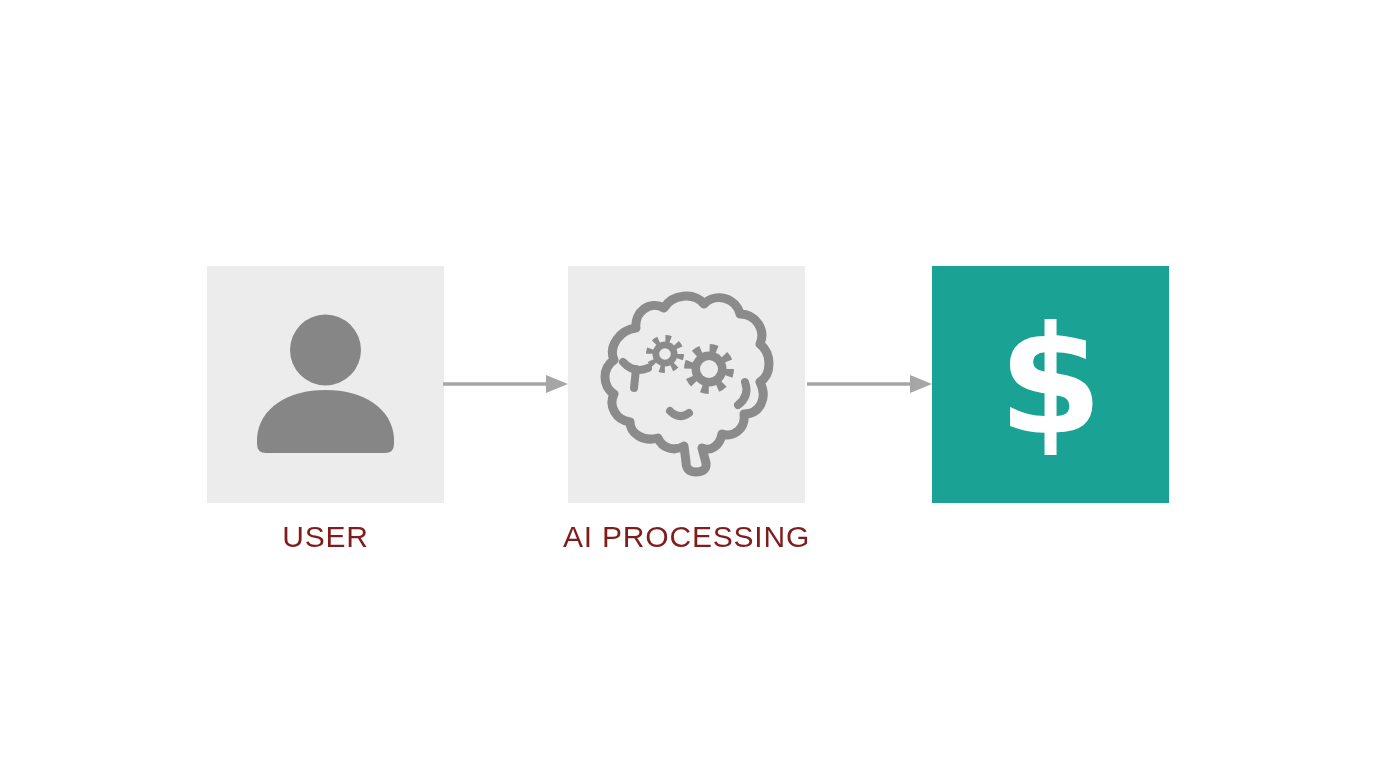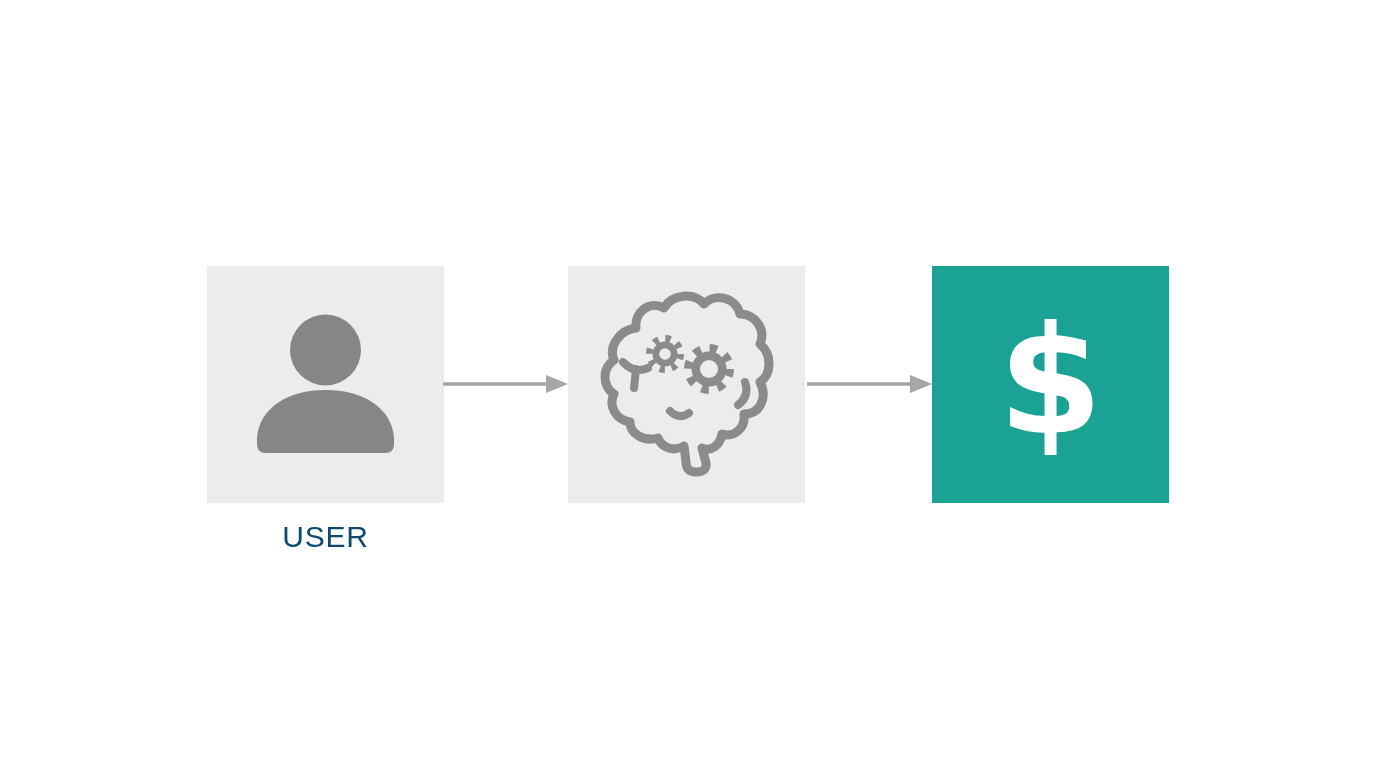--- a/index.html
+++ b/index.html
@@ -30,21 +30,21 @@
   .box-ai      { left: 568px; }
   .box-revenue { left: 932px; }
   .node-label {
     position: absolute;
     top: 516px;
     height: 42px;
     line-height: 42px;
     text-align: center;
     font-size: 30px;
     letter-spacing: 0.8px;
-    color: #0c4a6e;
+    color: #7f1d1d;
     font-weight: 400;
     user-select: none;
   }
   .label-user    { left: 207px; width: 237px; }
   .label-ai      { left: 548px; width: 277px; }
   .label-revenue { left: 932px; width: 237px; }
   .arrow {
     position: absolute;
     top: 371px;
     width: 125px;
@@ -103,14 +103,15 @@
   <svg class="arrow arrow-2" viewBox="0 0 125 26" aria-hidden="true">
     <line x1="0" y1="13" x2="106" y2="13" stroke="#a6a6a6" stroke-width="3.5"></line>
     <polygon points="103,4 125,13 103,22" fill="#a6a6a6"></polygon>
   </svg>
 
   <div class="node-box box-teal box-revenue">
     <span class="dollar-glyph">$</span>
   </div>
 
   <div class="node-label label-user">USER</div>
+  <div class="node-label label-ai">AI PROCESSING</div>
 
 </div>
 
 </body></html>

